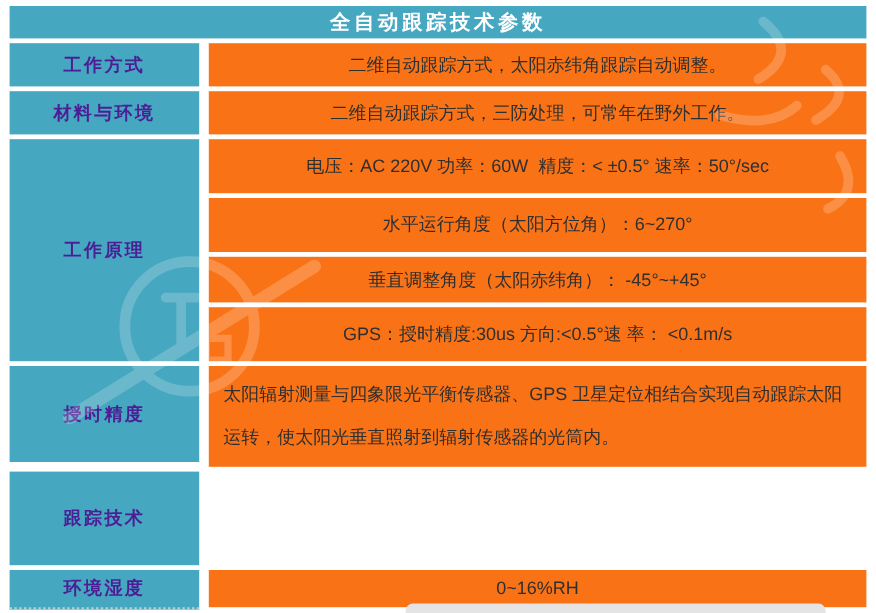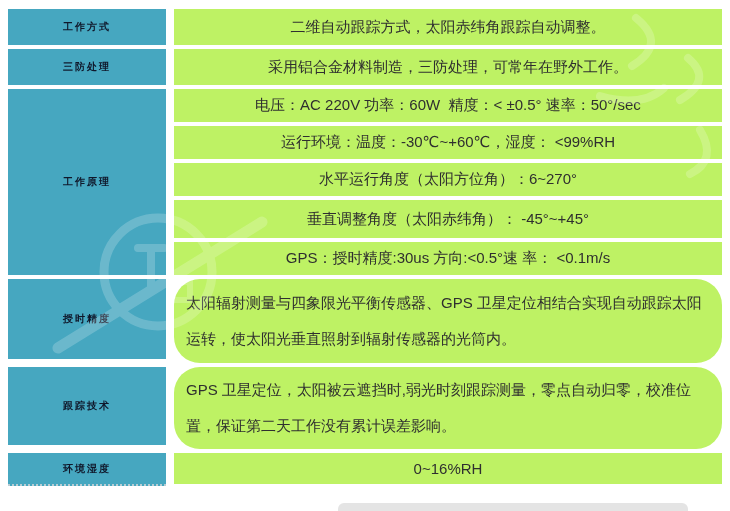--- a/index.html
+++ b/index.html
@@ -7,90 +7,87 @@
     position:relative; width:730px; height:511px; background:#ffffff;
     font-family:"Liberation Sans","DejaVu Sans",sans-serif; overflow:hidden;
   }
   .inner { position:absolute; left:8px; top:5px; width:714px; }
   .title-bar {
     height:27px; line-height:27px; background:#46a7c0; color:#ffffff;
     font-size:17px; font-weight:bold; text-align:center; letter-spacing:3px;
   }
   .row { display:flex; margin-top:4px; }
   .label-cell {
-    flex:none; width:158px; background:#46a7c0; color:#0f172a;
-    font-size:10px; font-weight:bold; letter-spacing:2px;
+    flex:none; width:158px; background:#46a7c0; color:#4c1d95;
+    font-size:15px; font-weight:bold; letter-spacing:2px;
     display:flex; align-items:center; justify-content:center;
   }
   .label-dotted { border-bottom:2px dotted #b8cdd4; }
   .content-area { flex:1; margin-left:8px; display:flex; flex-direction:column; gap:4px; }
   .content-cell {
-    background:#bef264; color:#2f2f2f; font-size:15px;
+    background:#f97316; color:#2f2f2f; font-size:15px;
     display:flex; align-items:center; white-space:pre-wrap;
   }
   .center { justify-content:center; text-align:center; }
   .left-align { text-align:left; padding:2px 10px 2px 12px; line-height:36px; display:block; }
-  .left-align.v-center { display:flex; align-items:center; line-height:36px;border-radius:26px; }
+  .left-align.v-center { display:flex; align-items:center; line-height:36px; }
   .h36 { height:36px; }
-  .h33 { height:33px; }
+  .h33 { height:45px; }
   .h38 { height:38px; }
   .h80 { height:80px; }
   .h78 { height:78px; }
   .h31 { height:31px; }
   .watermark { position:absolute; left:0; top:0; pointer-events:none; }
   .bottom-artifact {
     position:absolute; left:338px; top:503px; width:350px; height:8px;
     background:#e4e4e4; border-radius:6px 6px 0 0;
   }
 </style>
 </head>
 <body>
 
 <div class="page">
 
   <div class="inner">
 
+    <div class="title-bar">全自动跟踪技术参数</div>
 
     <div class="row">
       <div class="label-cell h36">工作方式</div>
       <div class="content-area">
         <div class="content-cell center h36">二维自动跟踪方式，太阳赤纬角跟踪自动调整。</div>
       </div>
     </div>
 
     <div class="row">
-      <div class="label-cell h36">三防处理</div>
+      <div class="label-cell h36">材料与环境</div>
       <div class="content-area">
-        <div class="content-cell center h36">采用铝合金材料制造，三防处理，可常年在野外工作。</div>
+        <div class="content-cell center h36">二维自动跟踪方式，三防处理，可常年在野外工作。</div>
       </div>
     </div>
 
     <div class="row">
       <div class="label-cell">工作原理</div>
       <div class="content-area">
         <div class="content-cell center h33">电压：AC 220V 功率：60W  精度：&lt; ±0.5° 速率：50°/sec</div>
-        <div class="content-cell center h33">运行环境：温度：-30℃~+60℃，湿度： &lt;99%RH</div>
         <div class="content-cell center h33">水平运行角度（太阳方位角）：6~270°</div>
         <div class="content-cell center h38">垂直调整角度（太阳赤纬角）： -45°~+45°</div>
         <div class="content-cell center h33">GPS：授时精度:30us 方向:&lt;0.5°速 率： &lt;0.1m/s</div>
       </div>
     </div>
 
     <div class="row">
       <div class="label-cell h80">授时精度</div>
       <div class="content-area">
         <div class="content-cell left-align v-center h80">太阳辐射测量与四象限光平衡传感器、GPS 卫星定位相结合实现自动跟踪太阳运转，使太阳光垂直照射到辐射传感器的光筒内。</div>
       </div>
     </div>
 
     <div class="row">
       <div class="label-cell h78">跟踪技术</div>
-      <div class="content-area">
-        <div class="content-cell left-align v-center h78">GPS 卫星定位，太阳被云遮挡时,弱光时刻跟踪测量，零点自动归零，校准位置，保证第二天工作没有累计误差影响。</div>
-      </div>
     </div>
 
     <div class="row">
       <div class="label-cell label-dotted h31">环境湿度</div>
       <div class="content-area">
         <div class="content-cell center h31">0~16%RH</div>
       </div>
     </div>
 
   </div>

